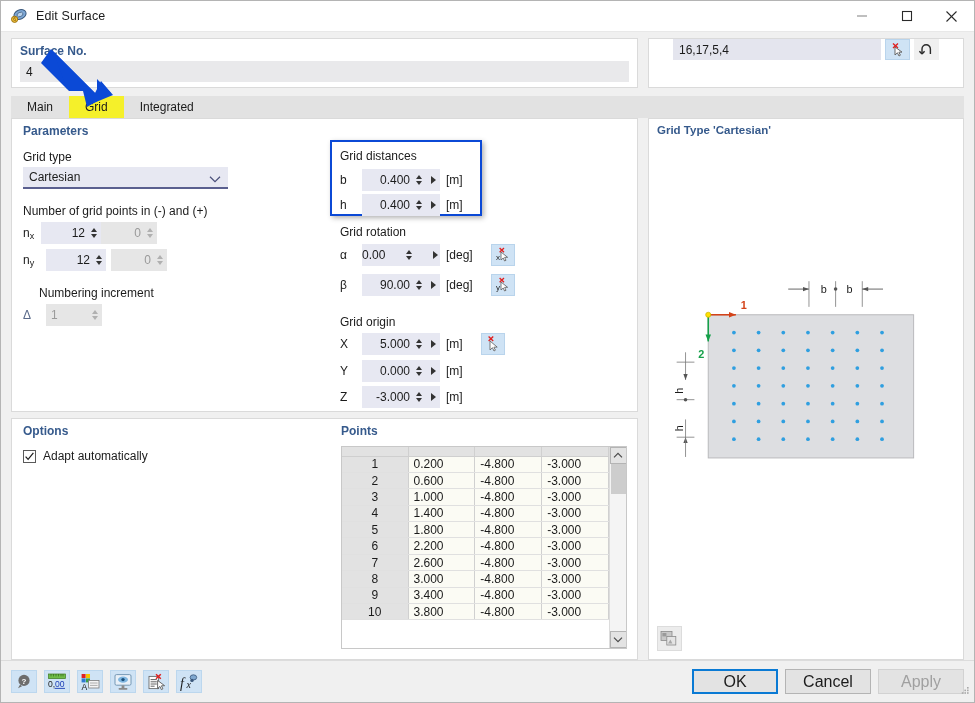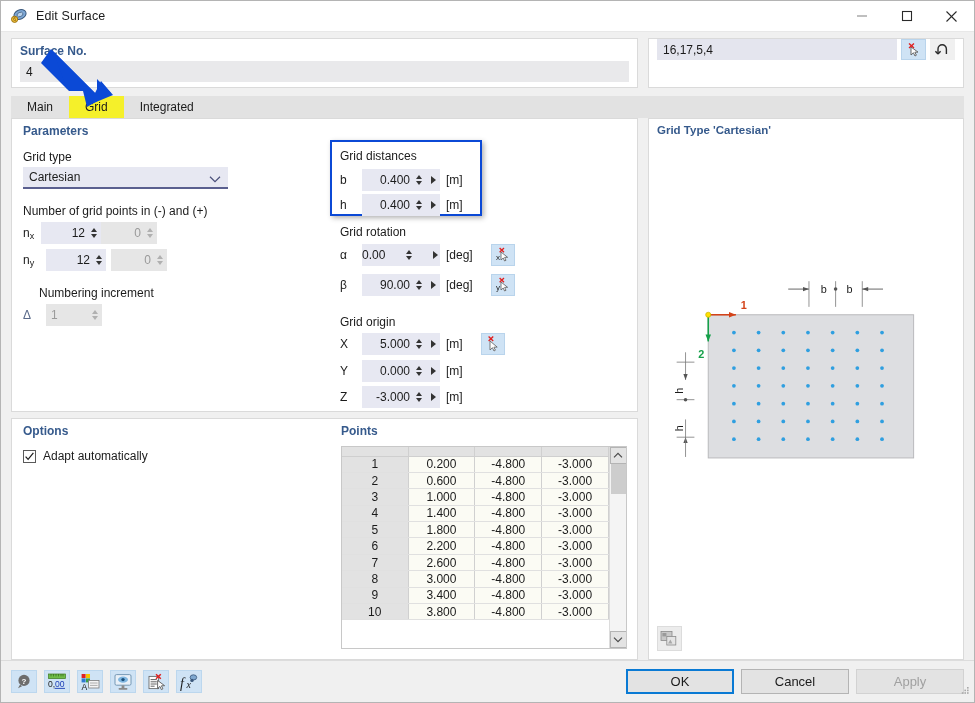--- a/index.html
+++ b/index.html
@@ -52,21 +52,21 @@
   .surface-group { width:627px; height:50px; }
   .bl-group { flex:1; height:50px; }
 
   .ro-field {
     background:#e9e9eb; height:21px;
     display:flex; align-items:center;
     padding:0 6px; font-size:12px; color:#1b1b1b;
     border:none;
   }
   .surface-field { margin:0 8px 0 8px; }
-  .bl-row { display:flex; align-items:center; padding:0 8px; gap:4px; }
+  .bl-row { display:flex; align-items:center; padding:0 24px; gap:4px; }
   .bl-field { flex:1; background:#e4e5ee; height:21px; display:flex; align-items:center; padding:0 6px; }
   .mini-btn {
     width:25px; height:21px; background:#cfe3f5; border:1px solid #b9d4ec;
     display:flex; align-items:center; justify-content:center; position:relative;
   }
   .mini-btn.plain { background:#f0f0f0; border:1px solid #f0f0f0; }
 
   
   .tabstrip {
     margin:8px 10px 0 10px;
@@ -158,21 +158,21 @@
   table.pts col.c0 { width:66px; }
   table.pts th, table.pts td {
     font-size:12px; font-weight:normal;
     border-right:1px solid #d0d0d0;
     border-bottom:1px solid #e0e0e0;
     height:16.4px; padding:0 5px;
   }
   table.pts tr.hdr0 td { background:#e2e2e2; height:9px; border-bottom:1px solid #cfcfcf; padding:0; }
   table.pts tr.hdr td { background:#ebebeb; text-align:center; height:19px; border-bottom:1px solid #cfcfcf; }
   table.pts td.idx { background:#e2e2e2; text-align:center; color:#1b1b1b; }
-  table.pts td.num { background:#fbfbf4; text-align:center; }
+  table.pts td.num { background:#fbfbf4; text-align:left; }
 
   .vsb {
     width:17px; flex:0 0 17px; background:#f4f4f4;
     border-left:1px solid #dcdcdc;
     display:flex; flex-direction:column; align-items:center;
   }
   .vsb .btn { height:17px; width:17px; display:flex;align-items:center;justify-content:center;color:#4a4a4a;font-size:9px; }
   .vsb .thumb { width:15px; height:30px; background:#cdcdcd; }
   .vsb .track { flex:1; width:17px; }
 
@@ -193,22 +193,22 @@
     padding:0 10px; gap:7px;
     border-top:1px solid #dcdcdc;
     background:#f0f0f0;
   }
   .tool {
     width:26px;height:23px;background:#cfe3f5;border:1px solid #bcd7ee;
     display:flex;align-items:center;justify-content:center;position:relative;
   }
   .bspacer { flex:1; }
   .btn {
-    width:108px;height:25px;background:#e3e3e3;border:1px solid #b4b4b4;
-    font-size:13px;color:#1b1b1b;
+    width:86px;height:25px;background:#e3e3e3;border:1px solid #b4b4b4;
+    font-size:16px;color:#1b1b1b;
     display:flex;align-items:center;justify-content:center;
   }
   .btn.primary { border:2px solid #0a7ad4; background:#e3e3e3; }
   .btn.disabled { color:#a0a0a0; background:#e3e3e3; border:1px solid #d2d2d2; }
   .grip { position:absolute; right:4px; bottom:3px; }
 
   
   .anno { position:absolute; left:38px; top:44px; pointer-events:none; }
 </style>
 </head>

